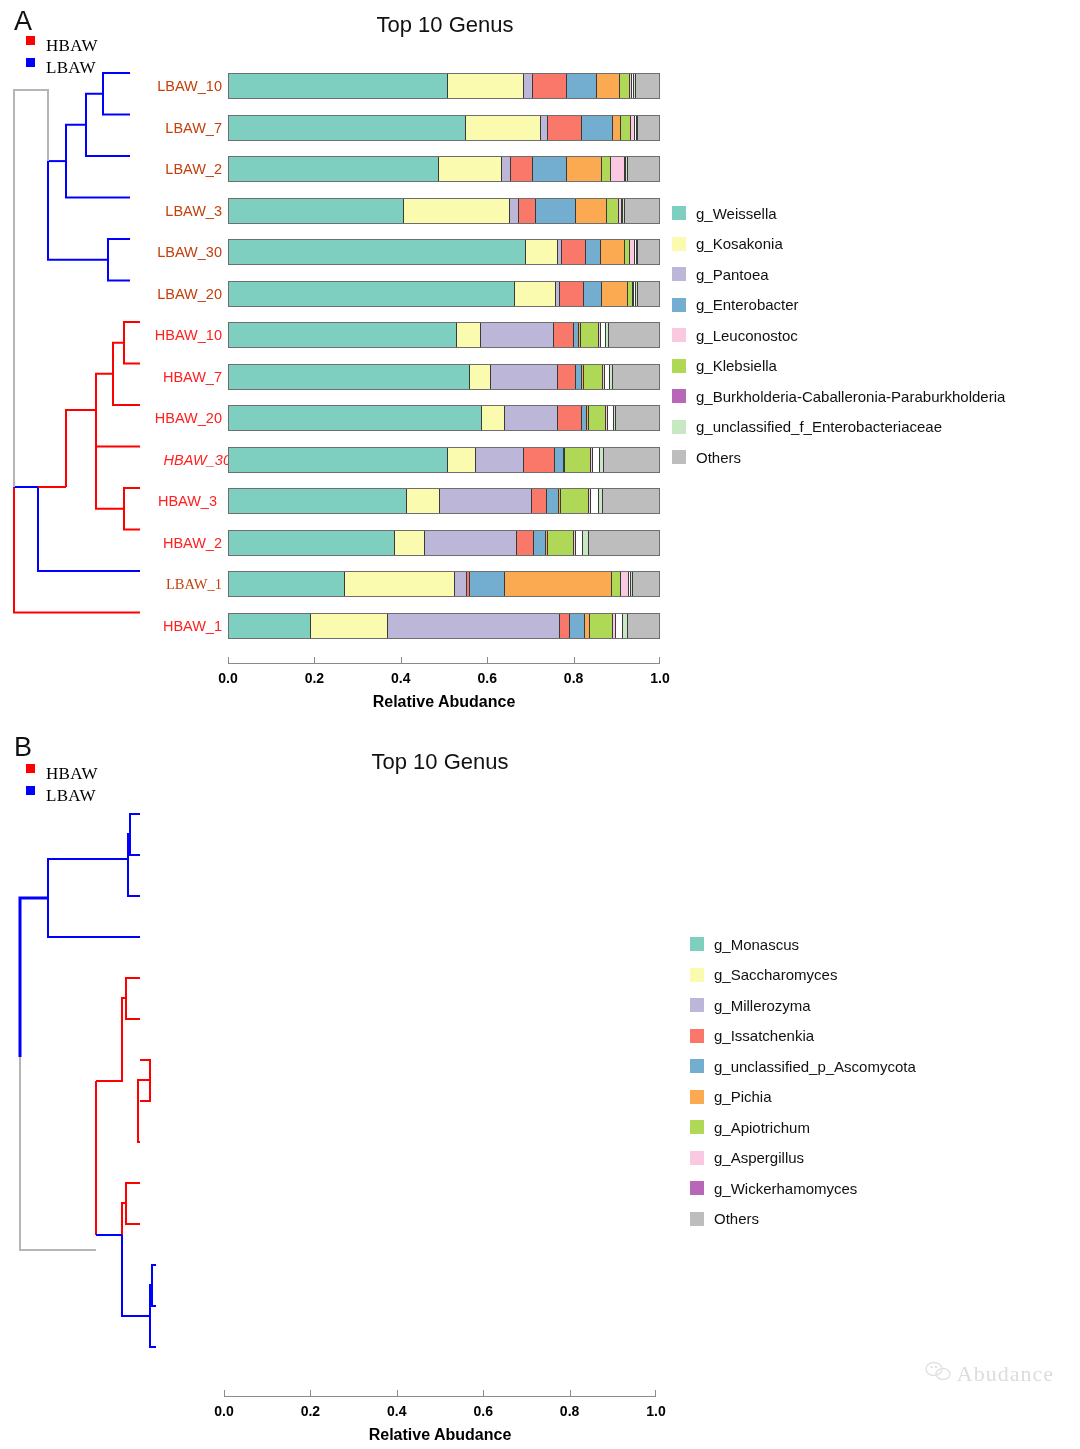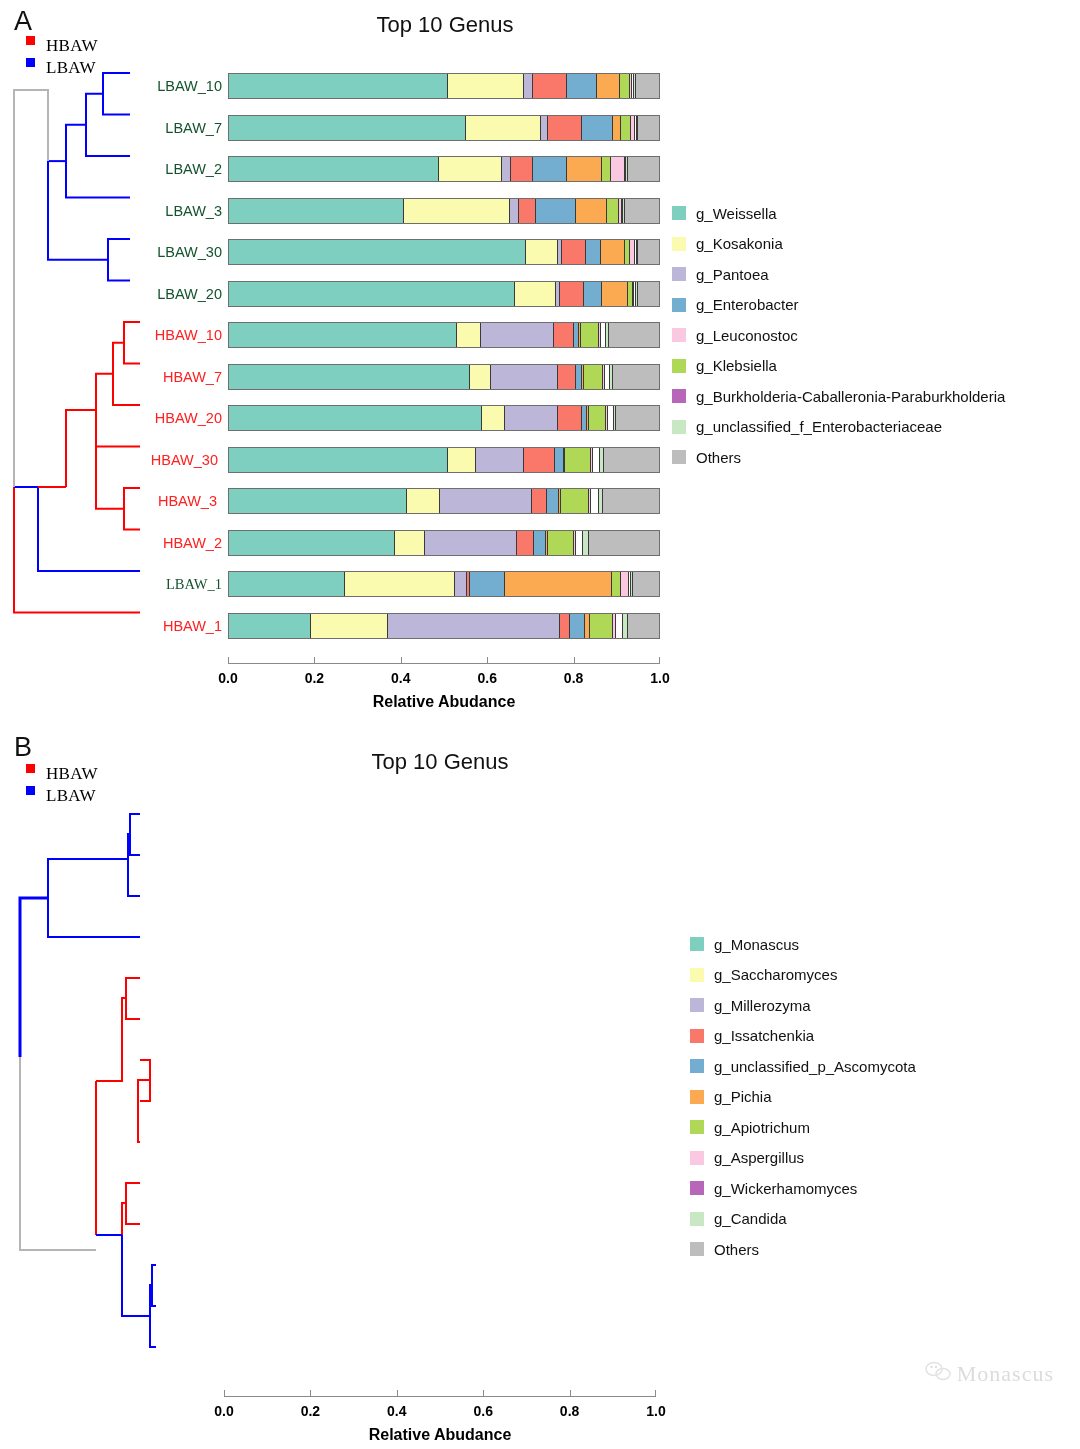--- a/index.html
+++ b/index.html
@@ -18,21 +18,21 @@
 
   .chart-title{position:absolute;text-align:center;font-size:22px;color:#111;font-weight:400;}
 
   
   .dendro{position:absolute;}
   .dendro svg{display:block;}
 
   
   .tip{position:absolute;font-size:14.5px;white-space:nowrap;text-align:right;transform:translateY(-50%);}
   .tip.h{color:#ff2020;}
-  .tip.l{color:#14532d;}
+  .tip.l{color:#c2410c;}
 
   
   .barwrap{position:absolute;}
   .bar{position:absolute;height:26px;border:1px solid #6e6e6e;box-sizing:border-box;display:flex;overflow:hidden;background:#fff;}
   .bar > span{display:block;height:100%;box-sizing:border-box;border-right:1px solid #3a3a3a;}
   .bar > span:last-child{border-right:none;}
 
   
   .axis{position:absolute;}
   .axis .line{position:absolute;top:0;left:0;height:1px;background:#8a8a8a;}
@@ -96,21 +96,21 @@
   <div class="barwrap" id="a-tips">
       <div class="tip l" style="left: 92px; top: 86px; width: 130px;">LBAW_10</div>
       <div class="tip l" style="left: 92px; top: 127.5px; width: 130px;">LBAW_7</div>
       <div class="tip l" style="left: 92px; top: 169px; width: 130px;">LBAW_2</div>
       <div class="tip l" style="left: 92px; top: 210.5px; width: 130px;">LBAW_3</div>
       <div class="tip l" style="left: 92px; top: 252px; width: 130px;">LBAW_30</div>
       <div class="tip l" style="left: 92px; top: 293.5px; width: 130px;">LBAW_20</div>
       <div class="tip h" style="left: 92px; top: 335px; width: 130px;">HBAW_10</div>
       <div class="tip h" style="left: 92px; top: 376.5px; width: 130px;">HBAW_7</div>
       <div class="tip h" style="left: 92px; top: 418px; width: 130px;">HBAW_20</div>
-      <div class="tip h" style="left: 88px; top: 459.5px; width: 130px;">HBAW_30</div>
+      <div class="tip h" style="left: 101px; top: 459.5px; width: 130px; font-style: italic;">HBAW_30</div>
       <div class="tip h" style="left: 87px; top: 501px; width: 130px;">HBAW_3</div>
       <div class="tip h" style="left: 92px; top: 542.5px; width: 130px;">HBAW_2</div>
       <div class="tip l" style="left: 92px; top: 584px; width: 130px; font-family: Liberation Serif, serif;">LBAW_1</div>
       <div class="tip h" style="left: 92px; top: 625.5px; width: 130px;">HBAW_1</div>
     </div>
   <div class="barwrap" id="a-bars">
       <div class="bar" style="left: 228px; top: 73px; width: 432px;">
         <span style="width: 51%; background: rgb(126, 207, 192);"></span>
         <span style="width: 17.5%; background: rgb(251, 251, 176);"></span>
         <span style="width: 2.2%; background: rgb(188, 182, 216);"></span>
@@ -447,33 +447,29 @@
       </div>
       <div class="trow">
         <span class="tsw" style="background: rgb(250, 200, 224);"></span>
         <span class="tlbl">g_Aspergillus</span>
       </div>
       <div class="trow">
         <span class="tsw" style="background: rgb(184, 102, 184);"></span>
         <span class="tlbl">g_Wickerhamomyces</span>
       </div>
       <div class="trow">
-        <span class="tsw" style="background: rgb(199, 232, 194);"></span>
-        <span class="tlbl">g_Candida</span>
-      </div>
-      <div class="trow">
         <span class="tsw" style="background: rgb(189, 189, 189);"></span>
         <span class="tlbl">Others</span>
       </div>
     </div>
 
   <div class="watermark" style="right:26px;top:637px;">
     <span class="wmi">
       <svg width="26" height="20" viewBox="0 0 26 20">
           <ellipse cx="9" cy="8" rx="8" ry="6.5" fill="none" stroke="#e2e2e2" stroke-width="1.4"></ellipse>
           <ellipse cx="18" cy="13" rx="7" ry="5.5" fill="none" stroke="#e2e2e2" stroke-width="1.4"></ellipse>
           <circle cx="6.5" cy="6" r="1.1" fill="#d8d8d8"></circle>
           <circle cx="11" cy="6" r="1.1" fill="#d8d8d8"></circle>
         </svg>
     </span>
-    <span>Monascus</span>
+    <span>Abudance</span>
   </div>
 </div>
 
 </body></html>

